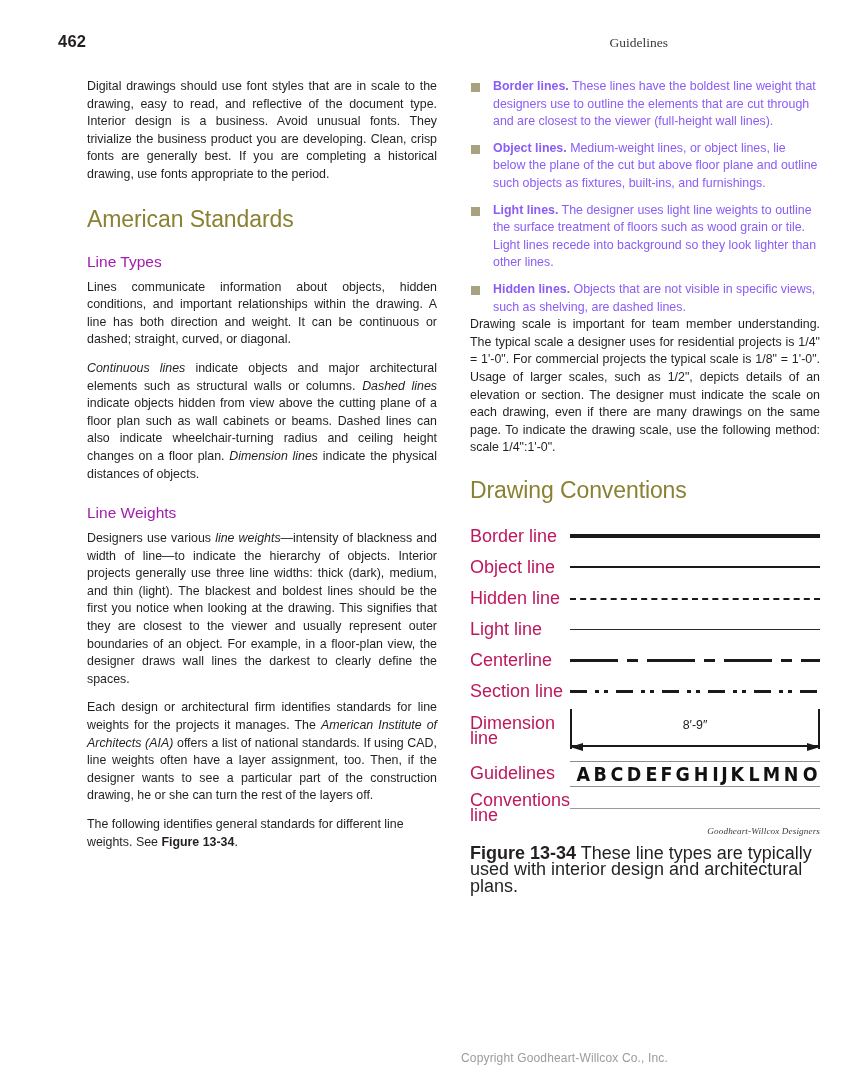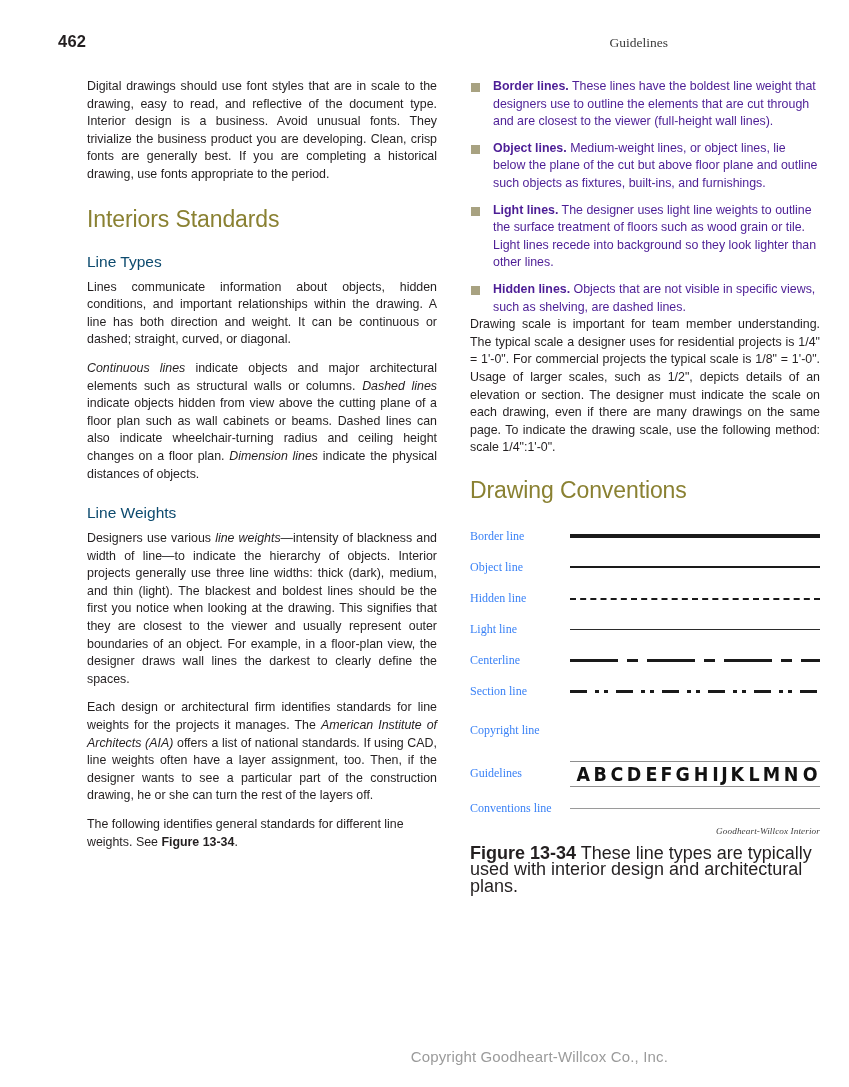--- a/index.html
+++ b/index.html
@@ -81,37 +81,37 @@
     color: #8a8132;
     letter-spacing: -0.1px;
   }
   h2.a-head.first { margin-top: 22px; }
 
   h3.b-head {
     margin: 20px 0 8px 0;
     font-size: 15.5px;
     font-weight: normal;
     line-height: 19px;
-    color: #0c4a6e;
+    color: #a21caf;
   }
 
   
   ul.bullets {
     margin: 0;
     padding: 0;
     list-style: none;
   }
   ul.bullets li {
     position: relative;
     padding-left: 23px;
     margin-bottom: 9px;
     font-size: 12.4px;
     line-height: 17.6px;
     text-align: left;
-    color: #4c1d95;
+    color: #8b5cf6;
   }
   ul.bullets li:last-child { margin-bottom: 0; }
   .sq {
     position: absolute;
     left: 1px;
     top: 5px;
     width: 9px;
     height: 9px;
     background: #a8a281;
   }
@@ -122,24 +122,23 @@
     width: 350px;
   }
   .fig-row {
     display: flex;
     align-items: center;
     height: 31px;
   }
   .fig-label {
     width: 100px;
     flex: 0 0 100px;
-    font-size: 12px;
-    color: #3b82f6;
+    font-size: 18px;
+    color: #be185d;
     line-height: 15px;
-    font-family: Liberation Serif, serif;
   }
   .fig-art {
     flex: 1 1 auto;
     position: relative;
     height: 31px;
   }
   .fig-art .rule {
     position: absolute;
     left: 0;
     right: 0;
@@ -262,42 +261,42 @@
     color: #231f20;
     text-align: left;
   }
   .fig-caption b { font-weight: bold; }
 
   
   .footer {
     position: absolute;
     right: 58px;
     bottom: 22px;
-    font-size: 15px;
+    font-size: 12px;
     color: #9b9b9b;
     letter-spacing: 0.15px;
   }
 </style>
 </head>
 <body>
 
 <div class="page">
 
   <div class="running-head">
     <div class="folio">462</div>
     <div class="head-title">Guidelines</div>
   </div>
 
   <div class="columns">
 
     <div class="col">
 
       <p class="body">Digital drawings should use font styles that are in scale to the drawing, easy to read, and reflective of the document type. Interior design is a business. Avoid unusual fonts. They trivialize the business product you are developing. Clean, crisp fonts are generally best. If you are completing a historical drawing, use fonts appropriate to the period.</p>
 
-      <h2 class="a-head first">Interiors Standards</h2>
+      <h2 class="a-head first">American Standards</h2>
 
       <h3 class="b-head">Line Types</h3>
       <p class="body">Lines communicate information about objects, hidden conditions, and important relationships within the drawing. A line has both direction and weight. It can be continuous or dashed; straight, curved, or diagonal.</p>
       <p class="body"><i>Continuous lines</i><span> indicate objects and major architectural elements such as structural walls or columns. </span><i>Dashed lines</i><span> indicate objects hidden from view above the cutting plane of a floor plan such as wall cabinets or beams. Dashed lines can also indicate wheelchair-turning radius and ceiling height changes on a floor plan. </span><i>Dimension lines</i><span> indicate the physical distances of objects.</span></p>
 
       <h3 class="b-head">Line Weights</h3>
       <p class="body"><span>Designers use various </span><i>line weights</i><span>—intensity of blackness and width of line—to indicate the hierarchy of objects. Interior projects generally use three line widths: thick (dark), medium, and thin (light). The blackest and boldest lines should be the first you notice when looking at the drawing. This signifies that they are closest to the viewer and usually represent outer boundaries of an object. For example, in a floor-plan view, the designer draws wall lines the darkest to clearly define the spaces.</span></p>
       <p class="body"><span>Each design or architectural firm identifies standards for line weights for the projects it manages. The </span><i>American Institute of Architects (AIA)</i><span> offers a list of national standards. If using CAD, line weights often have a layer assignment, too. Then, if the designer wants to see a particular part of the construction drawing, he or she can turn the rest of the layers off.</span></p>
       <p class="body last ragged"><span>The following identifies general standards for different line weights. See </span><b>Figure 13-34</b><span>.</span></p>
 
@@ -366,21 +365,31 @@
         </div>
 
         <div class="fig-row">
           <div class="fig-label">Section line</div>
           <div class="fig-art">
               <div class="rule ln-section"></div>
             </div>
         </div>
 
         <div class="fig-row dim">
-          <div class="fig-label">Copyright line</div>
+          <div class="fig-label">Dimension line</div>
+          <div class="fig-art">
+            <div class="dim-wrap">
+              <div class="dim-ext l"></div>
+              <div class="dim-ext r"></div>
+              <div class="dim-line"></div>
+              <div class="dim-arrow l"></div>
+              <div class="dim-arrow r"></div>
+              <div class="dim-text">8′-9″</div>
+            </div>
+          </div>
         </div>
 
         <div class="fig-row guide">
           <div class="fig-label">Guidelines</div>
           <div class="fig-art">
             <div class="guide-wrap">
               <div class="guide-rule top"></div>
               <div class="guide-rule bot"></div>
               <div class="guide-letters">
                 <span>A</span>
@@ -403,21 +412,21 @@
           </div>
         </div>
 
         <div class="fig-row">
           <div class="fig-label">Conventions line</div>
           <div class="fig-art">
               <div class="rule ln-construction"></div>
             </div>
         </div>
 
-        <div class="credit">Goodheart-Willcox Interior</div>
+        <div class="credit">Goodheart-Willcox Designers</div>
 
         <div class="fig-caption"><b>Figure 13-34</b><span> These line types are typically used with interior design and architectural plans.</span></div>
       </div>
 
     </div>
   </div>
 
   <div class="footer">Copyright Goodheart-Willcox Co., Inc.</div>
 </div>
 

